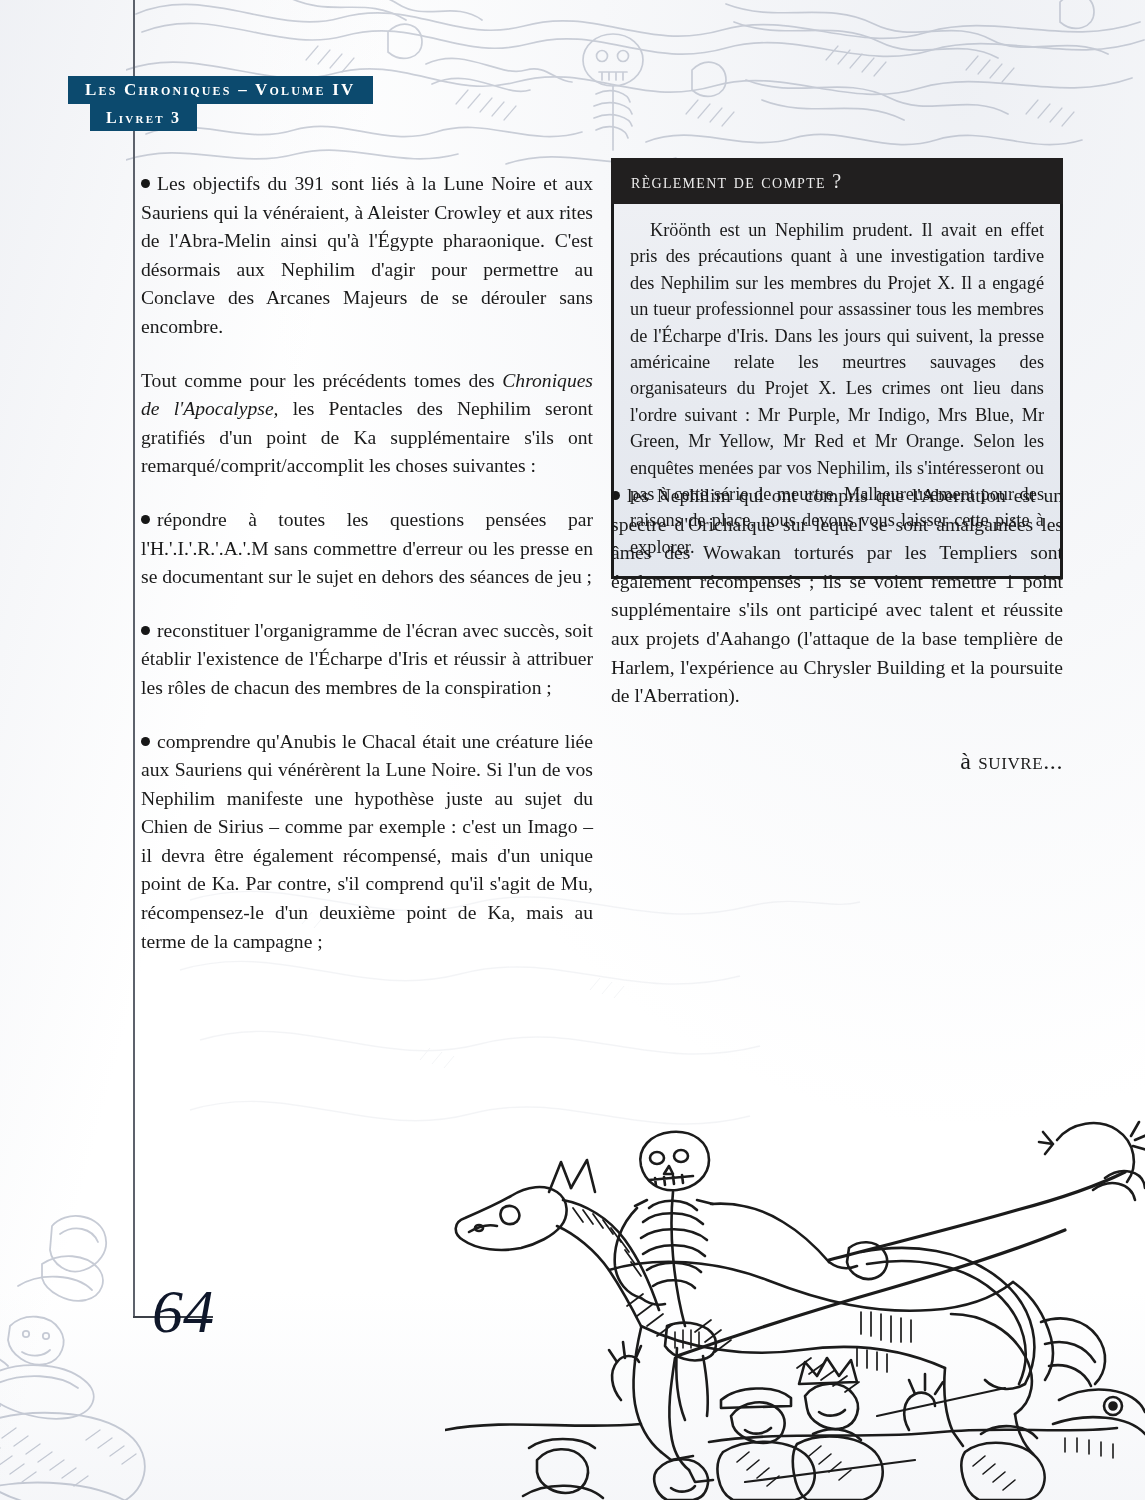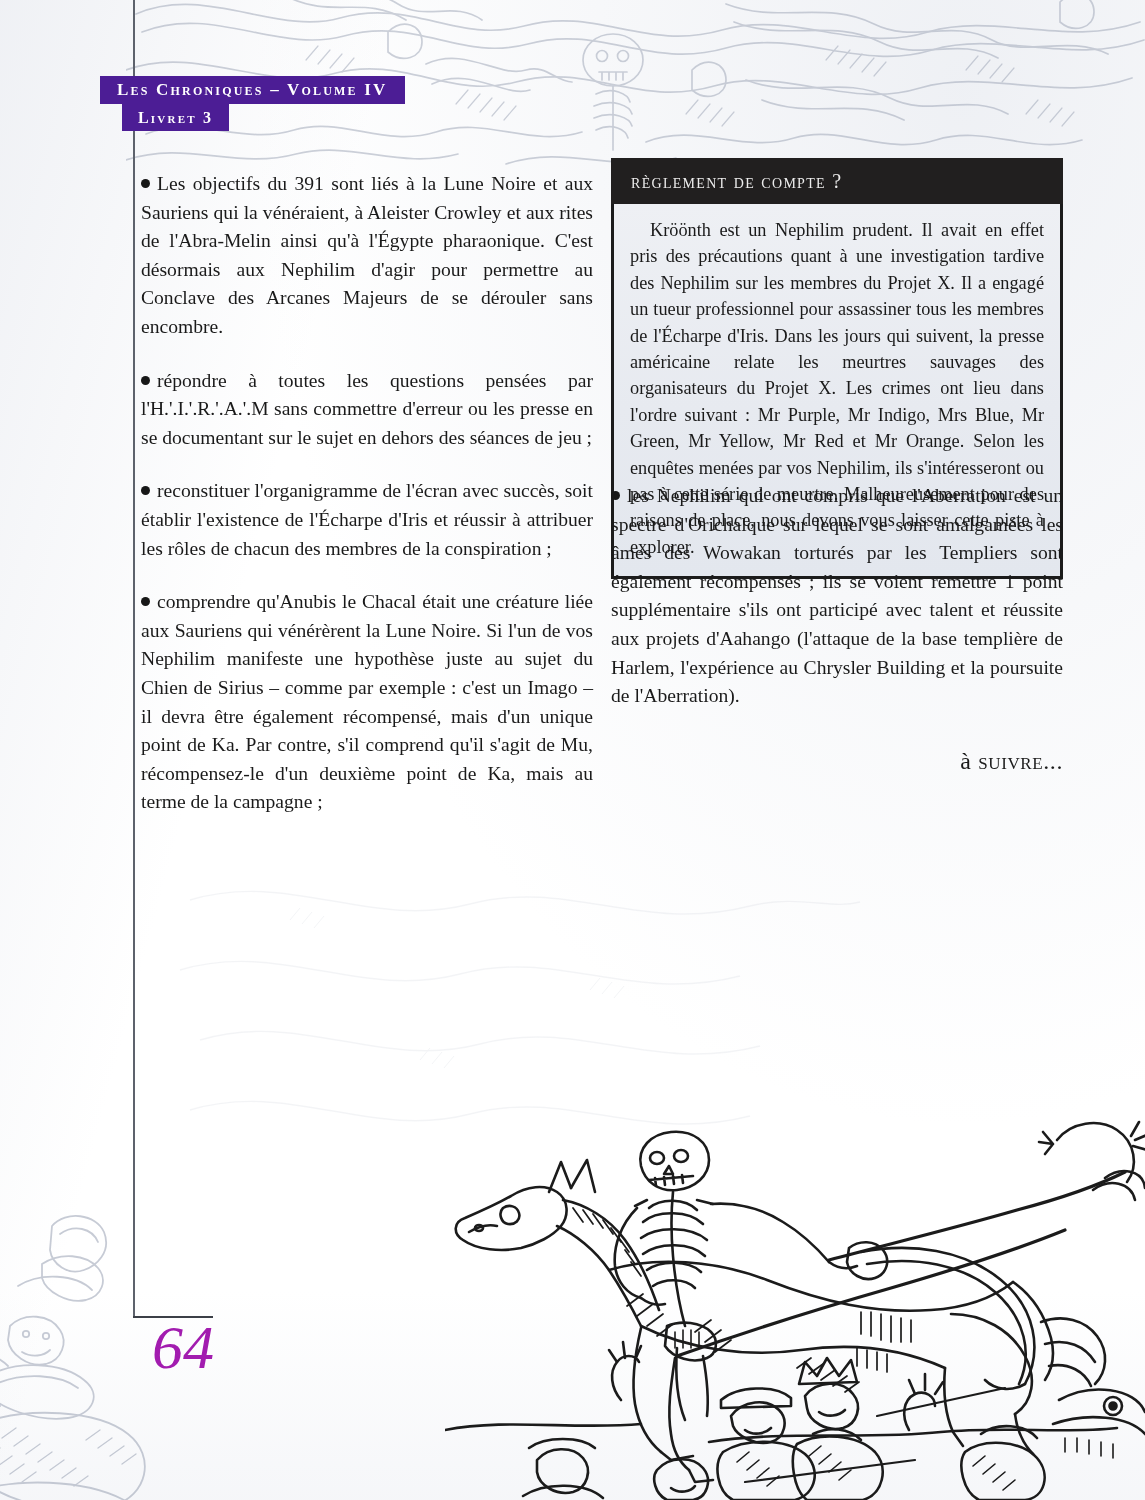--- a/index.html
+++ b/index.html
@@ -25,25 +25,25 @@
   .wm-top{left:126px;top:-26px;width:1022px;height:200px;opacity:.52;}
   .wm-left{left:-44px;top:1208px;width:300px;height:300px;opacity:.55;}
   .wm-mid{left:170px;top:860px;width:700px;height:300px;opacity:.16;}
 
   
   .rule-v{position:absolute;left:133px;top:0;width:2px;height:1318px;background:#5d626c;}
   .rule-h{position:absolute;left:133px;top:1316px;width:80px;height:2px;background:#3b3f47;}
 
   
   .banner{
-    position:absolute;background:#4c1d95;color:#fff;
+    position:absolute;background:#0c4a6e;color:#fff;
     font-family:"Liberation Serif","DejaVu Serif",serif;
     font-variant:small-caps;font-weight:600;
     letter-spacing:2.2px;white-space:nowrap;
-    display:flex;align-items:center;margin-left:32px;
+    display:flex;align-items:center;
   }
   .banner-1{left:68px;top:76px;height:28px;padding:0 17px 0 17px;font-size:17px;}
   .banner-2{left:90px;top:104px;height:27px;padding:0 16px;font-size:16px;}
 
   
   .col{position:absolute;text-align:justify;font-size:19.6px;line-height:28.6px;}
   .col-left{left:141px;top:170px;width:452px;}
   .col-right{left:611px;top:482px;width:452px;}
   .col p{margin:0 0 25px 0;}
   .col p:last-child{margin-bottom:0;}
@@ -65,22 +65,22 @@
     font-size:18.3px;line-height:26.4px;text-align:justify;
   }
   .side-body p{margin:0;text-indent:20px;}
 
   
   .suivre{position:absolute;left:611px;top:748px;width:452px;text-align:right;
           font-size:24px;letter-spacing:.6px;}
   .suivre .sc{font-variant:small-caps;}
 
   
-  .pageno{position:absolute;left:152px;top:1316px;font-size:62px;
-          font-style:italic;color:#a21caf;line-height:1;}
+  .pageno{position:absolute;left:152px;top:1280px;font-size:62px;
+          font-style:italic;color:#0f172a;line-height:1;}
 
   
   .woodcut{position:absolute;right:0;bottom:0;width:700px;height:400px;}
   .woodcut svg{display:block;width:100%;height:100%;}
 </style>
 </head>
 <body>
 
 <div class="page">
 
@@ -178,20 +178,21 @@
   <div class="rule-v"></div>
   <div class="rule-h"></div>
 
   <div class="banner banner-1">Les Chroniques – Volume IV</div>
   <div class="banner banner-2">Livret 3</div>
 
   <div class="col col-left">
 
     <p><span class="bullet"></span><span>Les objectifs du 391 sont liés à la Lune Noire et aux Sauriens qui la vénéraient, à Aleister Crowley et aux rites de l'Abra-Melin ainsi qu'à l'Égypte pharaonique. C'est désormais aux Nephilim d'agir pour permettre au Conclave des Arcanes Majeurs de se dérouler sans encombre.</span></p>
 
+    <p>Tout comme pour les précédents tomes des <span class="it">Chroniques de l'Apocalypse,</span> les Pentacles des Nephilim seront gratifiés d'un point de Ka supplémentaire s'ils ont remarqué/comprit/accomplit les choses suivantes :</p>
 
     <p><span class="bullet"></span><span>répondre à toutes les questions pensées par l'H.'.I.'.R.'.A.'.M sans commettre d'erreur ou les presse en se documentant sur le sujet en dehors des séances de jeu ;</span></p>
 
     <p><span class="bullet"></span><span>reconstituer l'organigramme de l'écran avec succès, soit établir l'existence de l'Écharpe d'Iris et réussir à attribuer les rôles de chacun des membres de la conspiration ;</span></p>
 
     <p><span class="bullet"></span><span>comprendre qu'Anubis le Chacal était une créature liée aux Sauriens qui vénérèrent la Lune Noire. Si l'un de vos Nephilim manifeste une hypothèse juste au sujet du Chien de Sirius – comme par exemple : c'est un Imago – il devra être également récompensé, mais d'un unique point de Ka. Par contre, s'il comprend qu'il s'agit de Mu, récompensez-le d'un deuxième point de Ka, mais au terme de la campagne ;</span></p>
   </div>
 
   <div class="side">
     <div class="side-head">règlement de compte ?</div>

